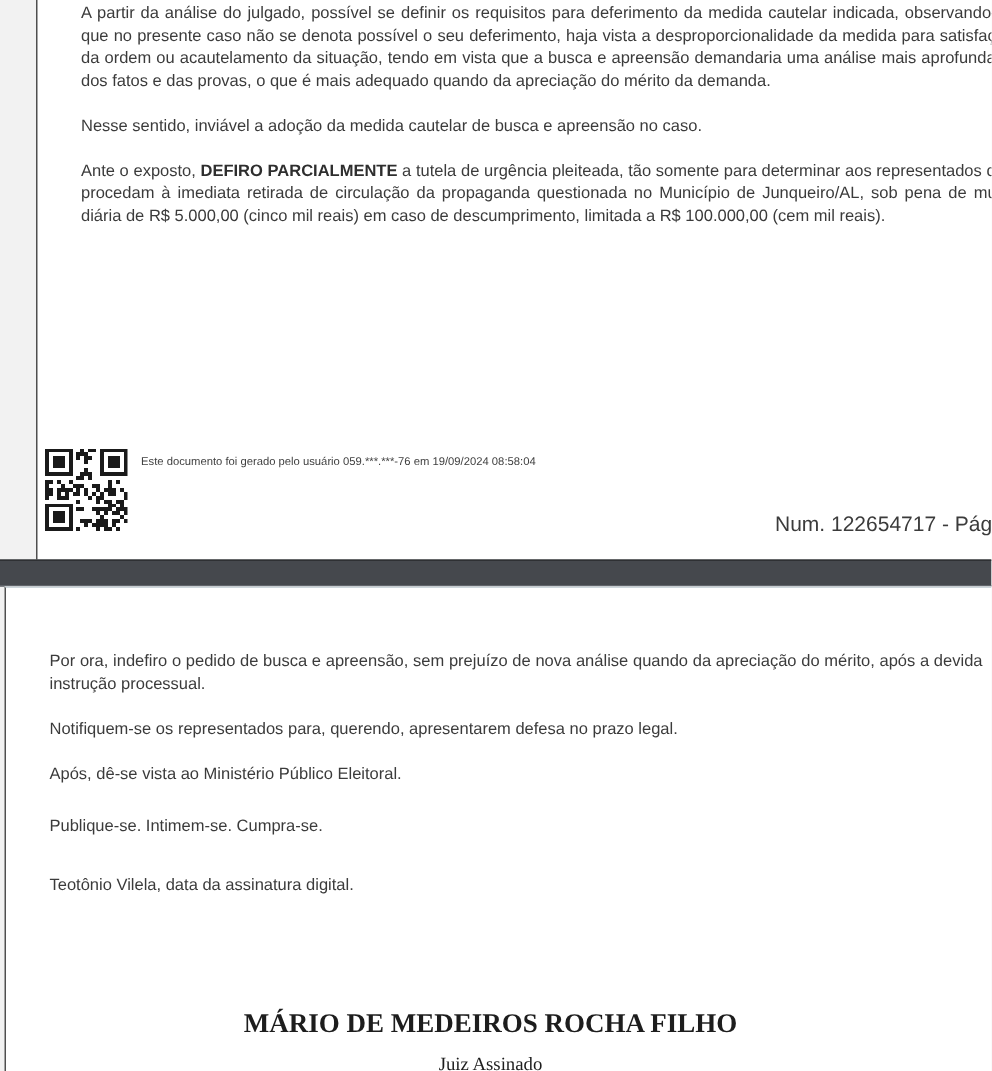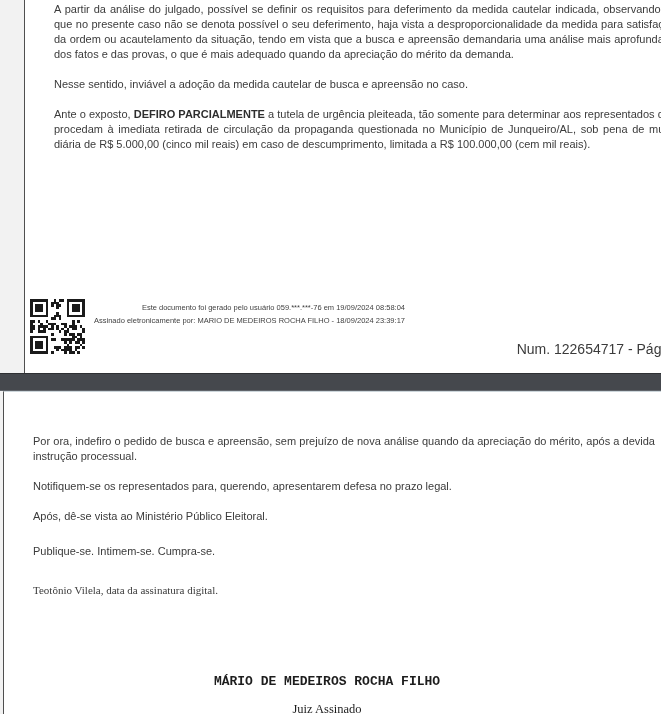--- a/index.html
+++ b/index.html
@@ -21,26 +21,26 @@
   .page-2{top:391px;height:413px;border-top:1px solid #cdd6db;}
   .content{
     padding:2px 6px 0 29px;
     font-size:11px;line-height:15px;color:#3b3b3b;
     text-align:justify;text-justify:inter-word;
   }
   .content p{margin:0 0 15px 0;}
   .p2-content{padding-top:42px;}
   .p2-content p.gap-small{margin-bottom:20px;}
   .p2-content p.gap-large{margin-bottom:24px;}
-  .p2-content p.sig-gap{margin-bottom:76px;font-family:Liberation Serif, serif;}
+  .p2-content p.sig-gap{margin-bottom:76px;}
   b.decision{font-weight:bold;color:#2e2e2e;}
   .signature-block{width:588px;text-align:center;}
   .sig-name{
-    font-family:Liberation Mono, monospace;font-weight:bold;
-    font-size:13px;line-height:16px;color:#1d1d1d;margin-bottom:12px;
+    font-family:Liberation Serif, serif;font-weight:bold;
+    font-size:18px;line-height:16px;color:#1d1d1d;margin-bottom:12px;
   }
   .sig-role{
     font-family:"Liberation Serif", serif;
     font-size:12.5px;line-height:15px;color:#1d1d1d;
   }
   .qr{position:absolute;left:5px;top:299px;}
   .footer-lines{
     position:absolute;left:69px;top:302px;
     font-size:7.5px;line-height:12.6px;color:#3f3f3f;
     text-align:right;white-space:nowrap;
@@ -179,21 +179,20 @@
         <rect x="17" y="19" width="1" height="1"></rect>
         <rect x="8" y="20" width="1" height="1"></rect>
         <rect x="13" y="20" width="1" height="1"></rect>
         <rect x="15" y="20" width="1" height="1"></rect>
         <rect x="16" y="20" width="1" height="1"></rect>
         <rect x="18" y="20" width="1" height="1"></rect>
       </svg>
 
     <div class="footer-lines">
       <div>Este documento foi gerado pelo usuário 059.***.***-76 em 19/09/2024 08:58:04</div>
-      <div>Assinado eletronicamente por: MARIO DE MEDEIROS ROCHA FILHO - 18/09/2024 23:39:17</div>
     </div>
 
     <div class="page-num">Num. 122654717 - Pág. 2</div>
   </div>
 
   <div class="page-divider"></div>
 
   <div class="page page-2">
     <div class="content p2-content">
       <p>Por ora, indefiro o pedido de busca e apreensão, sem prejuízo de nova análise quando da apreciação do mérito, após a devida instrução processual.</p>

